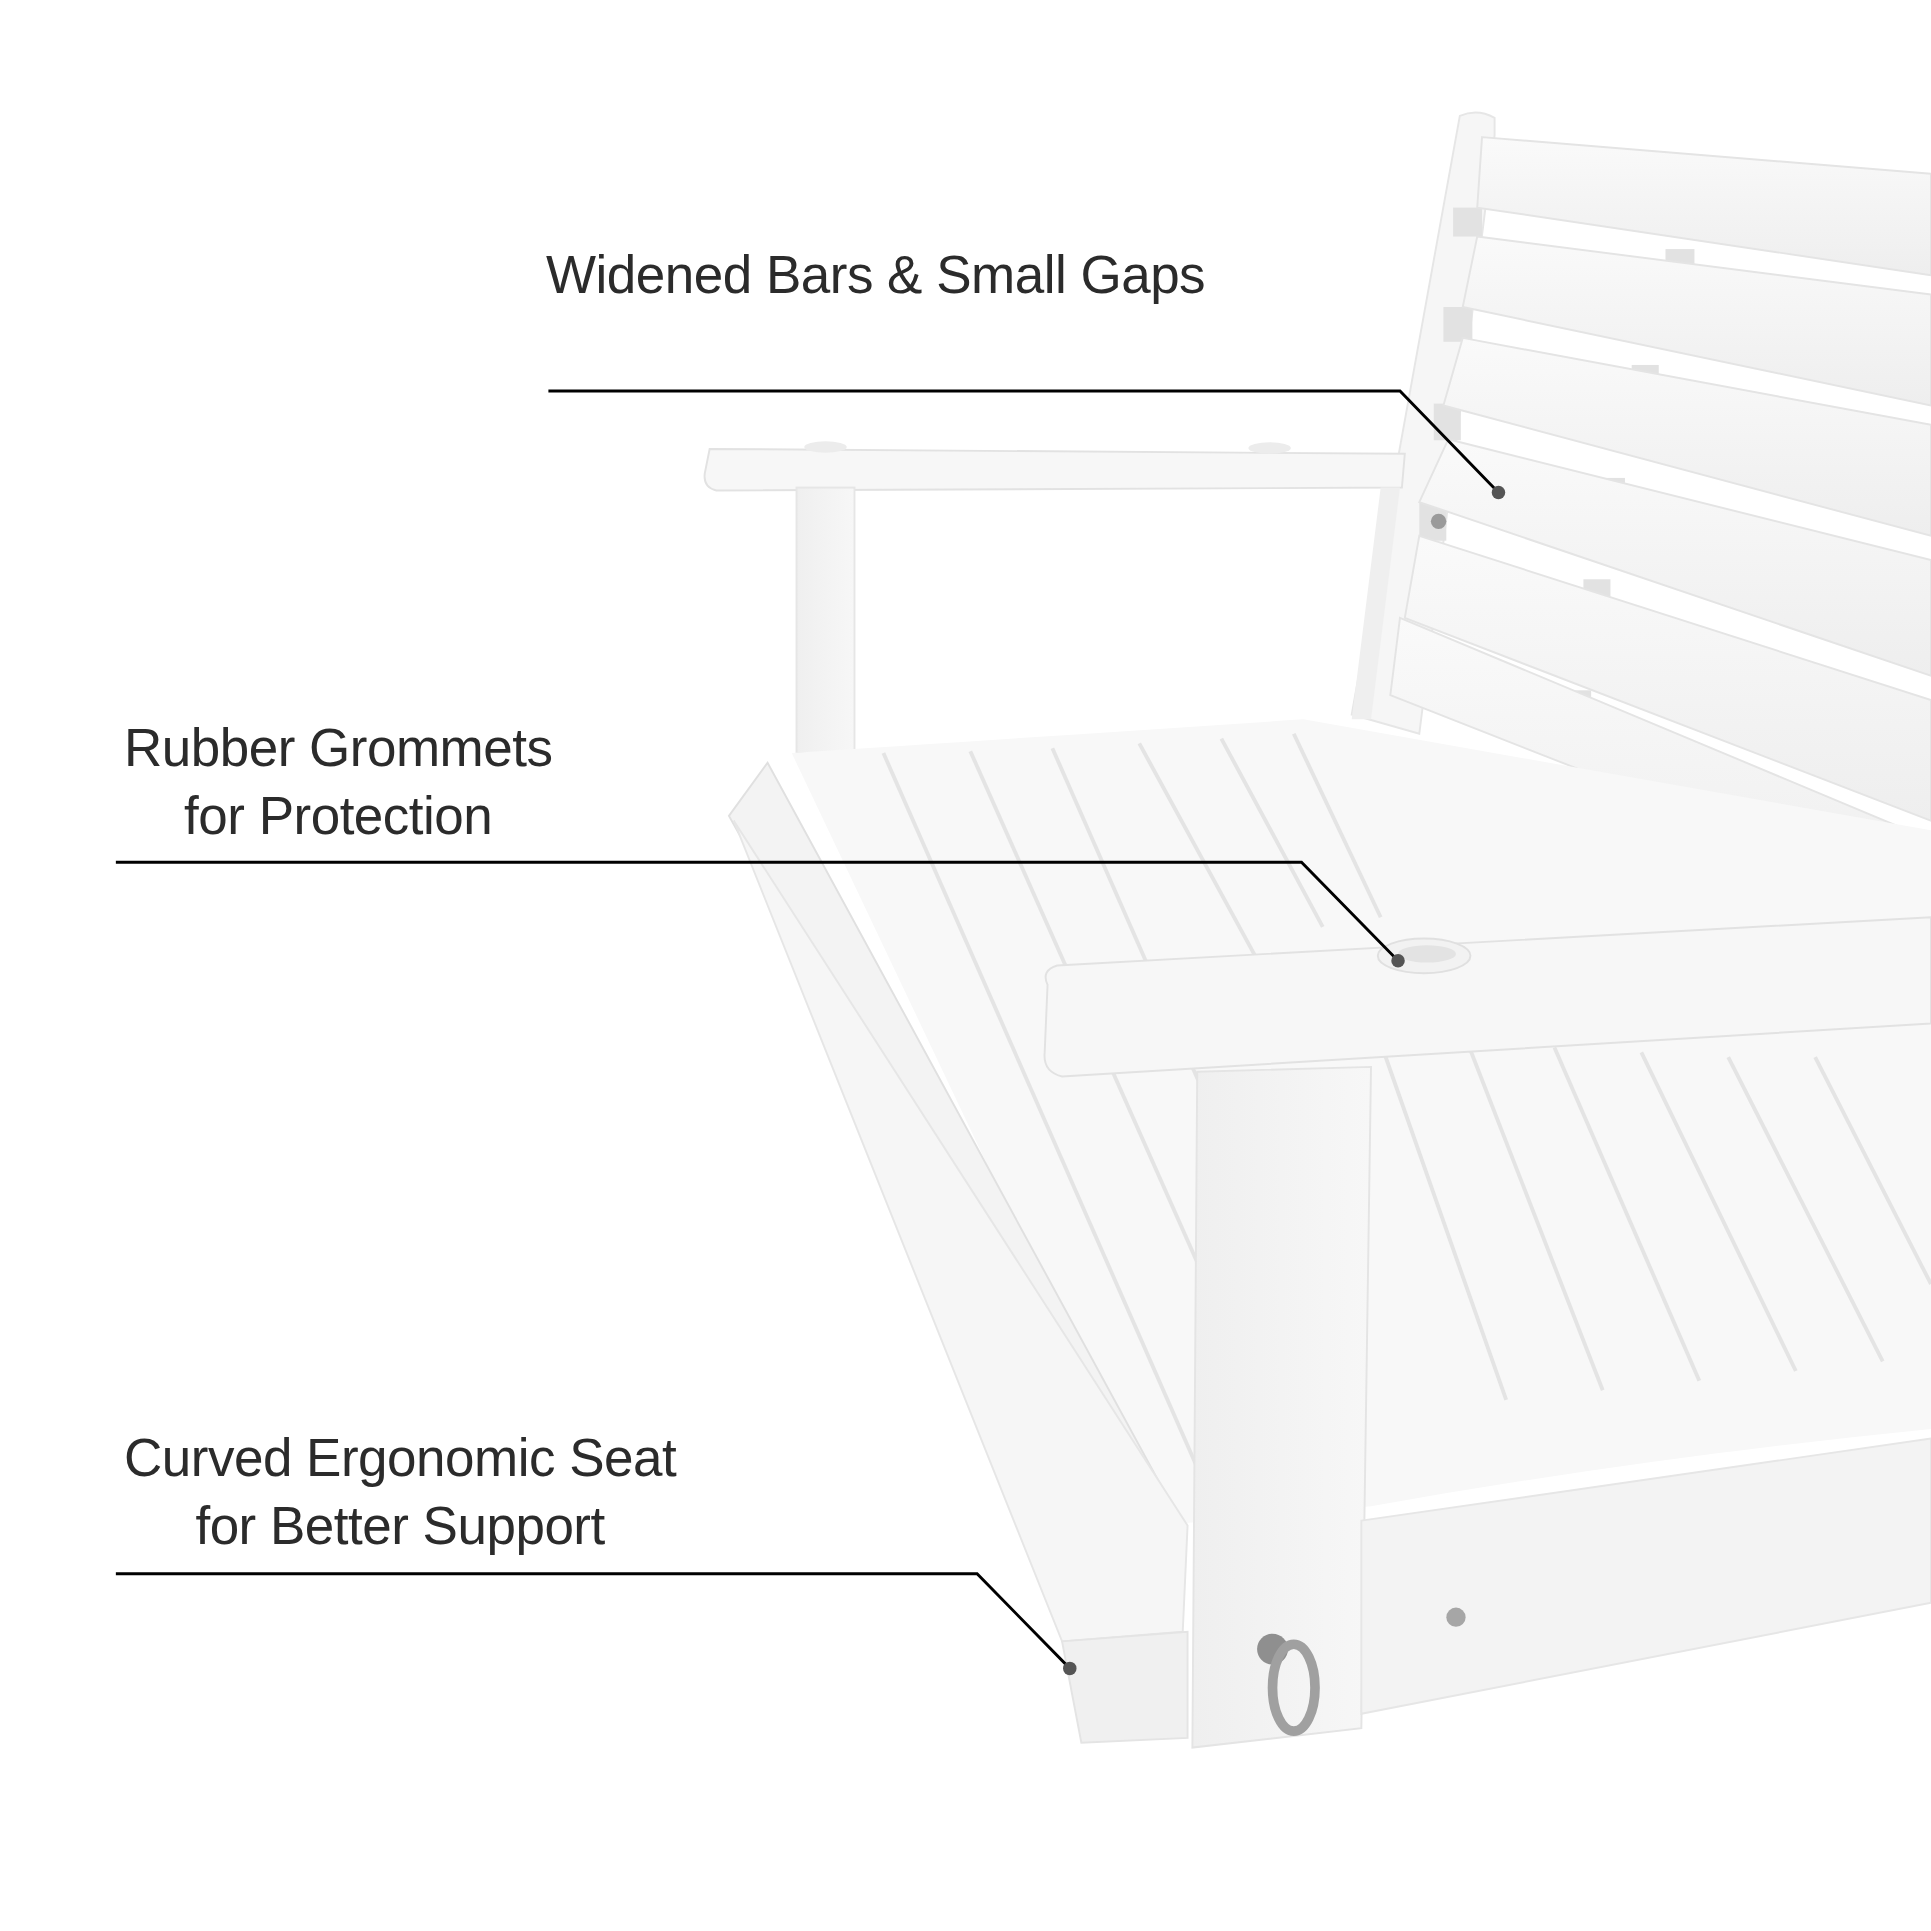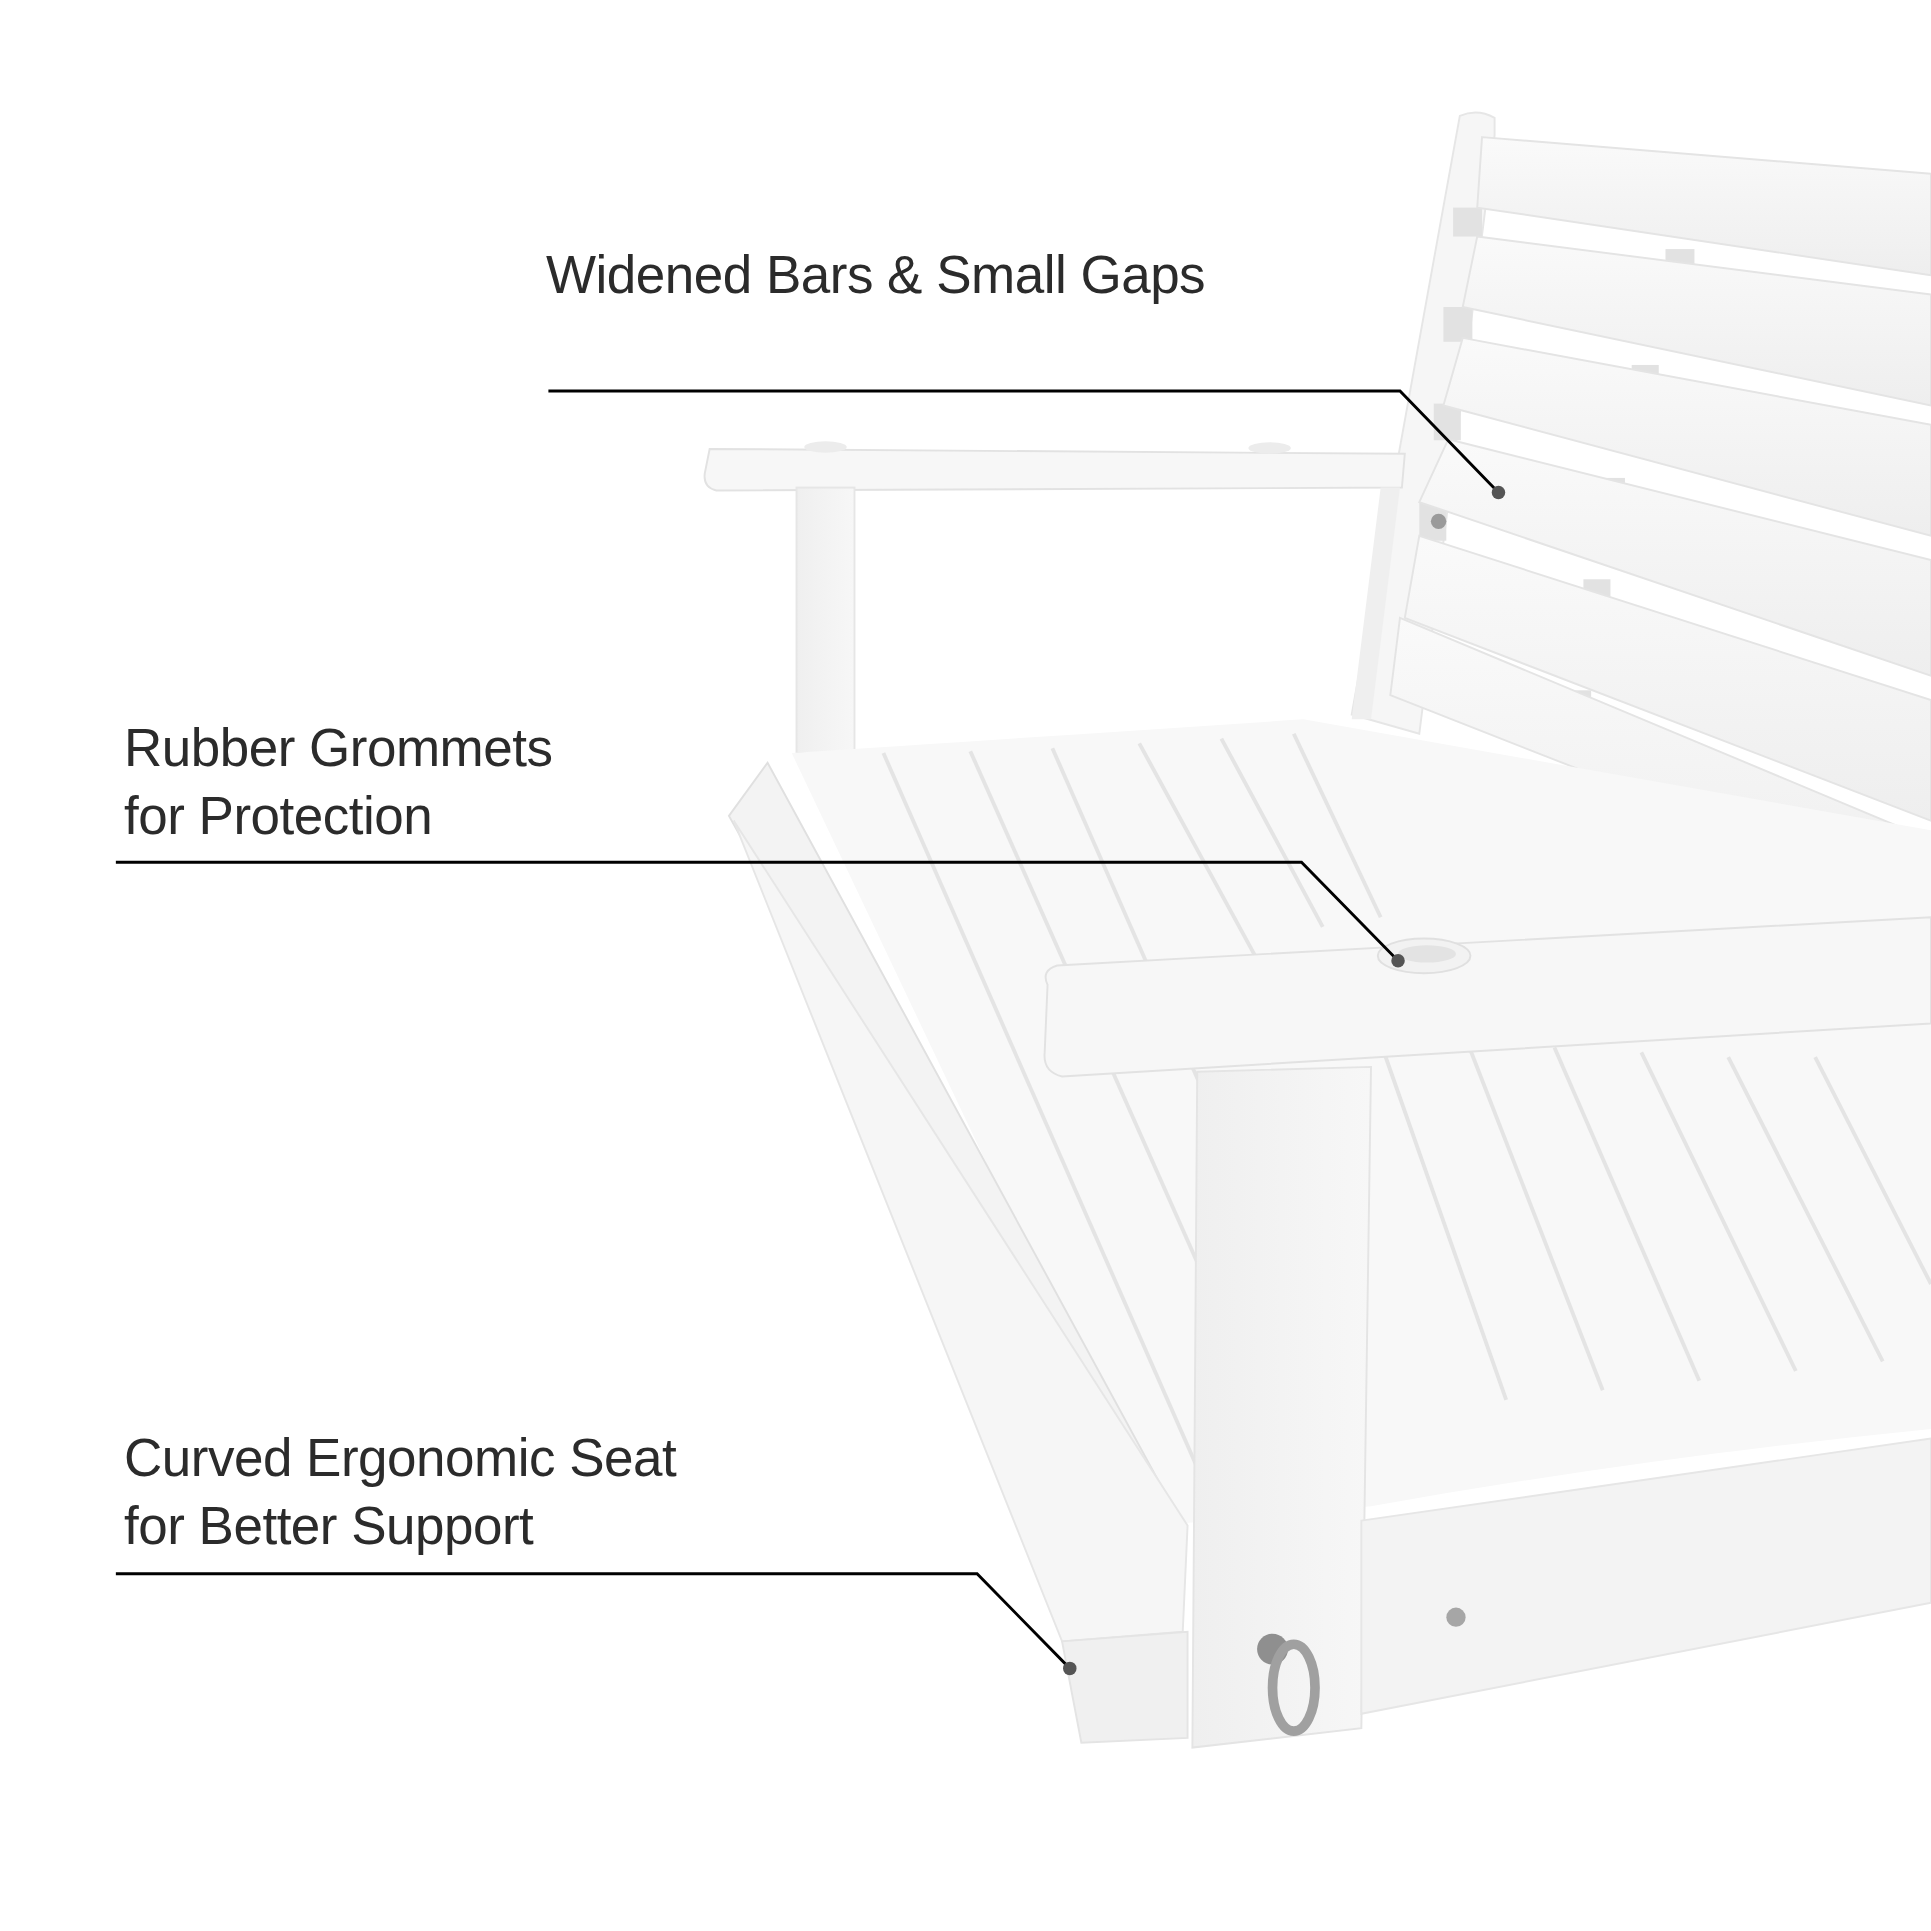--- a/index.html
+++ b/index.html
@@ -1,17 +1,17 @@
 <!DOCTYPE html>
 <html><head>
   <meta charset="utf-8">
   <style>
     html, body { margin: 0; padding: 0; background: #ffffff; }
     body { width: 1931px; height: 1931px; position: relative; overflow: hidden; }
-    .stage { position: absolute; left: 0; top: 0; width: 1715px; height: 1931px; }
+    .stage { position: absolute; left: 0; top: 0; width: 1715px; height: 1931px; text-align: center; }
     .product { position: absolute; left: 0; top: 0; width: 1931px; height: 1931px; }
     .callout-text {
       position: absolute;
       font-family: "Liberation Sans", sans-serif;
       color: #2b2b2b;
       font-size: 53px;
       line-height: 68px;
       letter-spacing: -0.5px;
       white-space: nowrap;
     }

